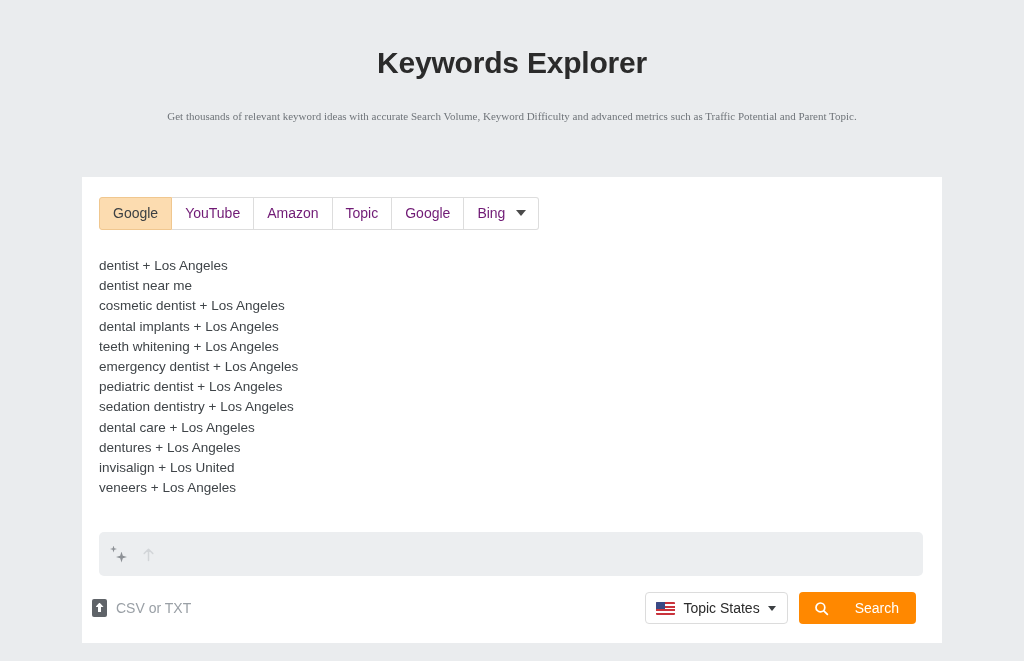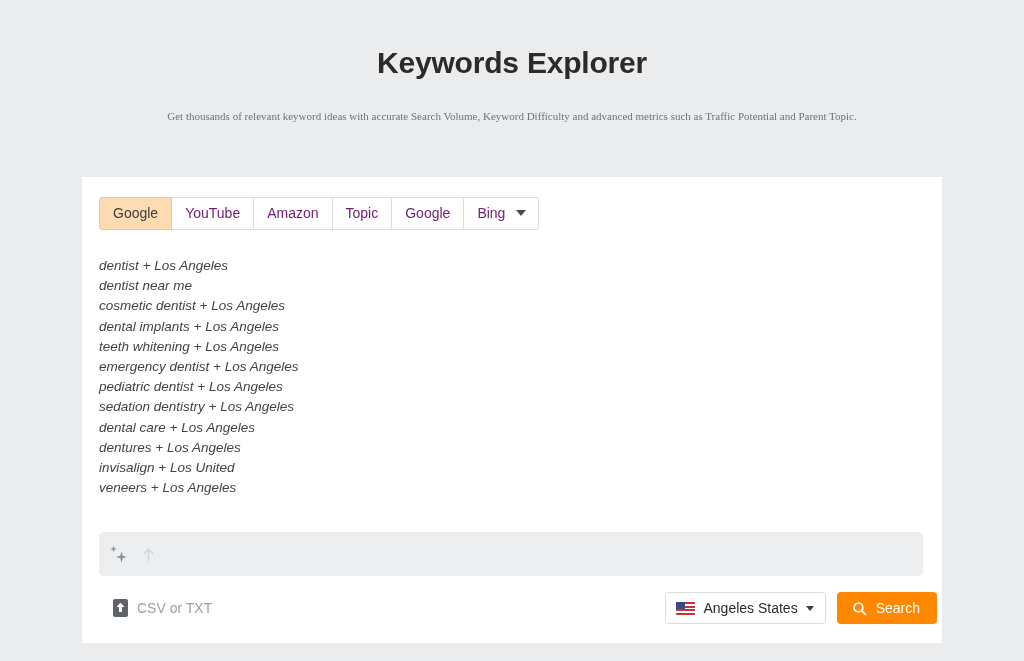--- a/index.html
+++ b/index.html
@@ -91,21 +91,21 @@
     display: inline-block;
   }
 
   
   .keyword-list {
     margin: 26px 0 0 17px;
     font-size: 13.5px;
     color: #3f4448;
     line-height: 20.2px;
   }
-  .keyword-line { white-space: nowrap; font-style: italic; }
+  .keyword-line { white-space: nowrap; }
 
   
   .ai-bar {
     position: absolute;
     left: 17px;
     top: 355px;
     width: 824px;
     height: 44px;
     background: #eceef0;
     border-radius: 5px;
@@ -144,21 +144,21 @@
     display: flex;
     align-items: center;
     justify-content: center;
     cursor: pointer;
   }
   .ai-submit svg { display: block; }
 
   
   .footer-row {
     position: absolute;
-    left: 31px;
+    left: 10px;
     top: 415px;
     width: 824px;
     height: 32px;
     display: flex;
     align-items: center;
   }
   .upload {
     display: flex;
     align-items: center;
     gap: 9px;
@@ -230,21 +230,21 @@
     border-left: 4.5px solid transparent;
     border-right: 4.5px solid transparent;
     border-top: 5.5px solid #3c4043;
     display: inline-block;
   }
 
   .search-button {
     display: flex;
     align-items: center;
     justify-content: center;
-    gap: 9px;
+    gap: 26px;
     height: 32px;
     padding: 0 17px 0 15px;
     background: #ff8800;
     border: none;
     border-radius: 4px;
     color: #ffffff;
     font-size: 14px;
     font-family: "Liberation Sans", sans-serif;
     cursor: pointer;
   }
@@ -314,21 +314,21 @@
     <div class="footer-row">
       <div class="upload">
         <span class="upload-icon"></span>
         <span class="upload-label">CSV or TXT</span>
       </div>
 
       <div class="spacer"></div>
 
       <div class="country-select">
         <span class="flag"></span>
-        <span>Angeles States</span>
+        <span>Topic States</span>
         <span class="caret-sm"></span>
       </div>
 
       <button class="search-button">
         <svg width="15" height="15" viewBox="0 0 15 15" aria-hidden="true">
           <circle cx="6.4" cy="6.4" r="4.4" stroke="#ffffff" stroke-width="1.7" fill="none"></circle>
           <path d="M9.8 9.8 L13.4 13.4" stroke="#ffffff" stroke-width="1.7" stroke-linecap="round"></path>
         </svg>
         <span>Search</span>
       </button>

